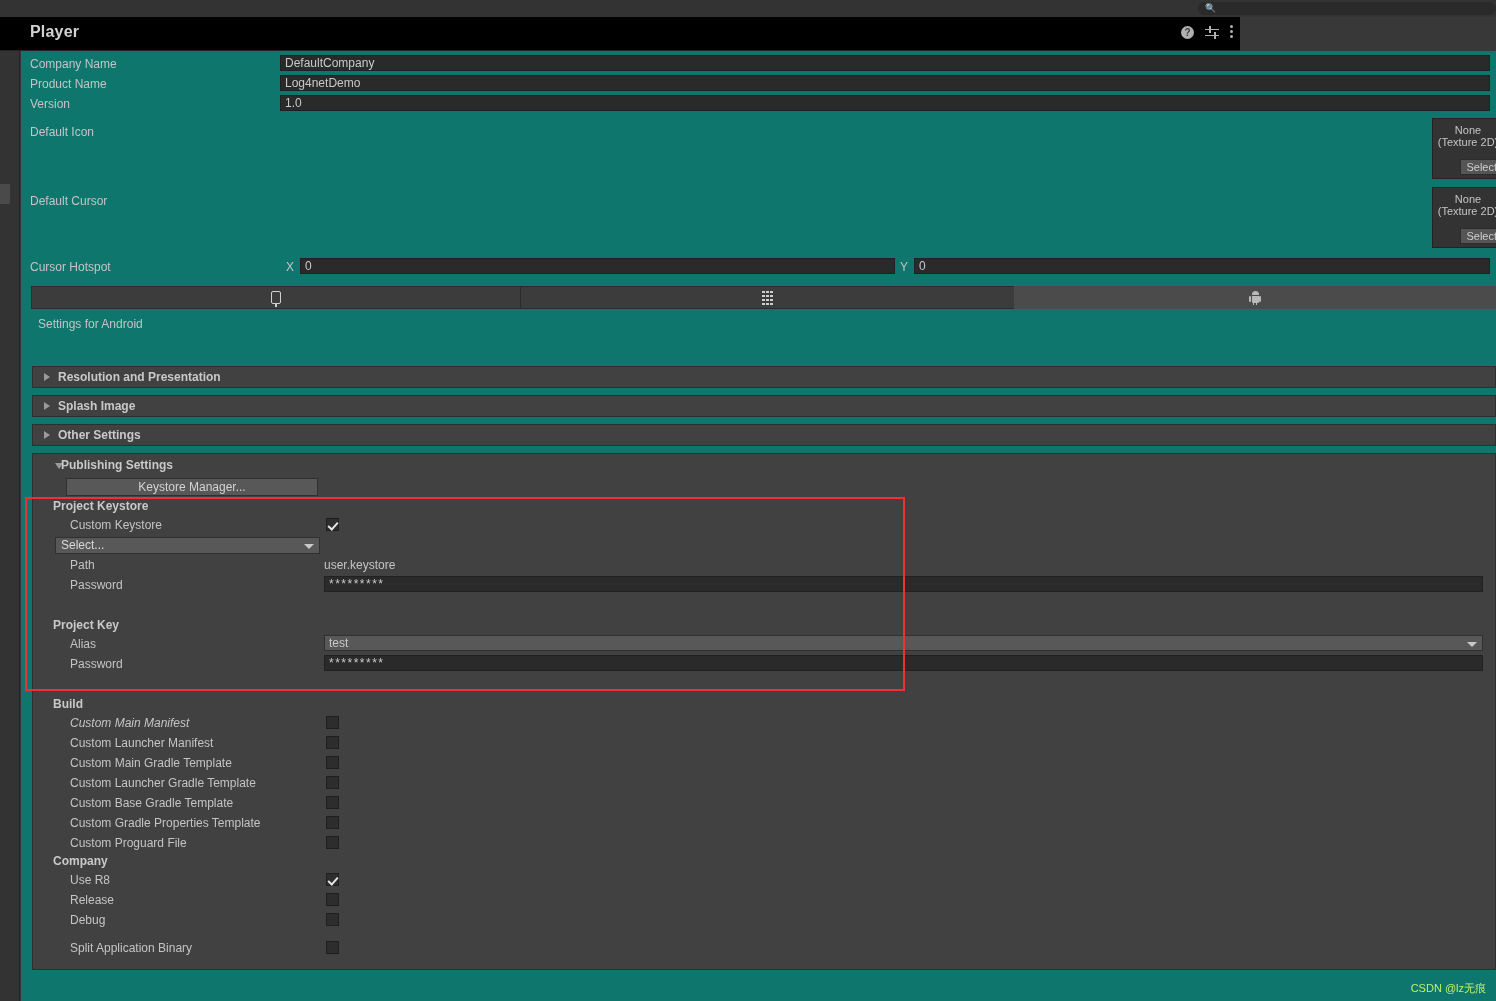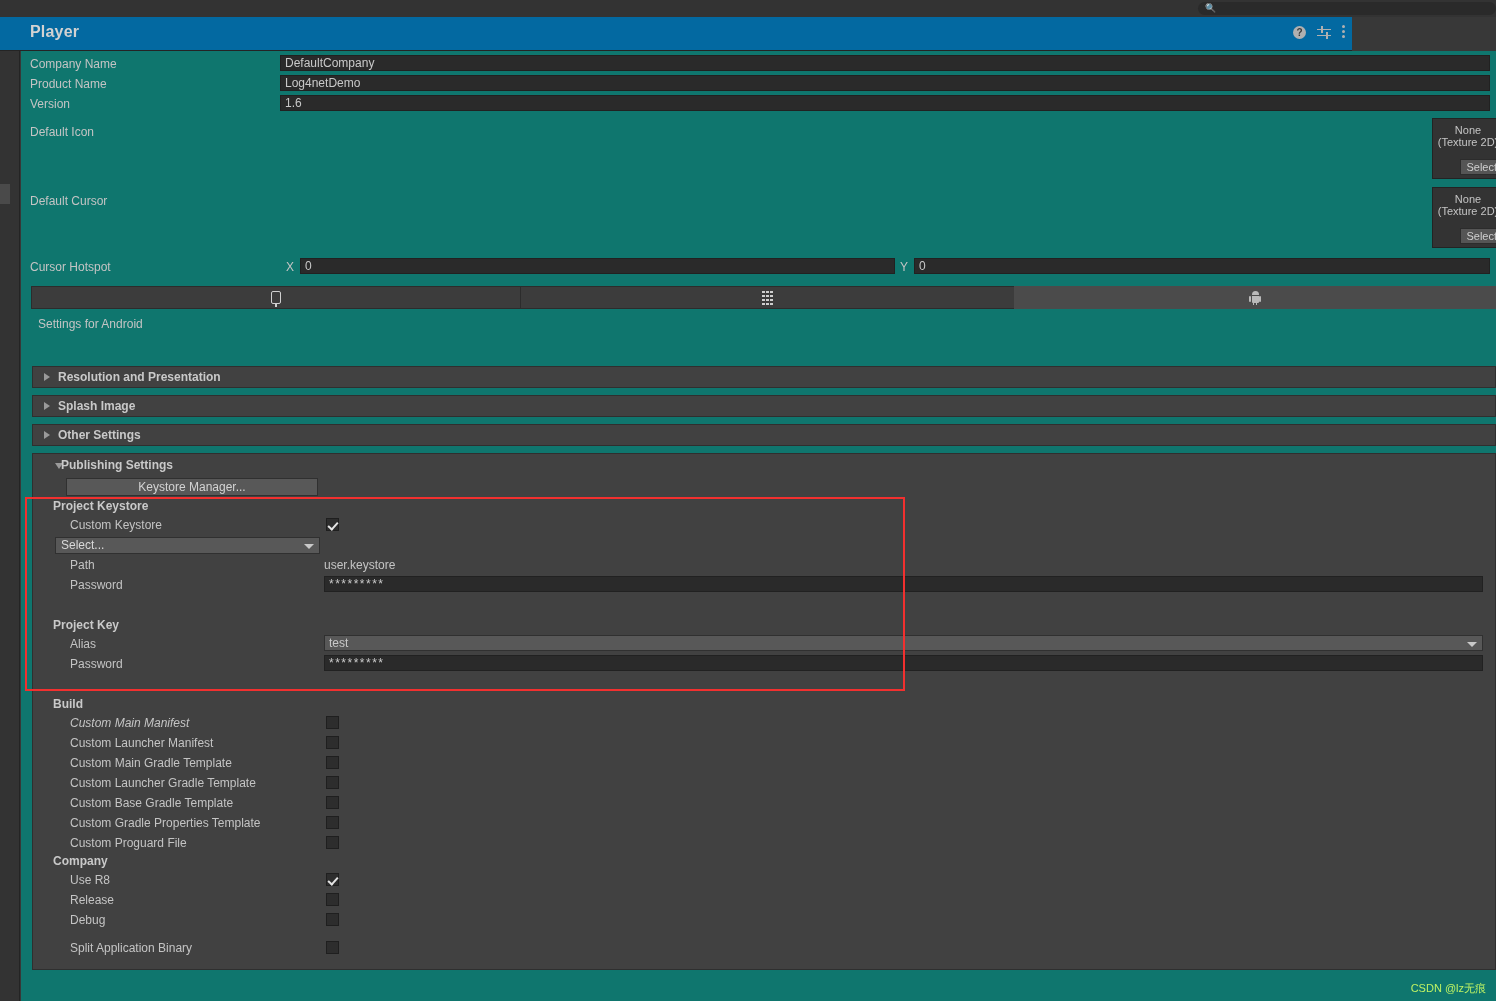--- a/index.html
+++ b/index.html
@@ -20,22 +20,22 @@
   }
   .searchbox {
     position: absolute; left: 1198px; top: 2px; width: 298px; height: 13px;
     background: #2a2a2a; border-radius: 7px;
     display: flex; align-items: center; padding-left: 7px;
   }
   .searchbox .glyph { font-size: 9px; color: #9a9a9a; line-height: 1; }
 
   
   .headerbar {
-    position: absolute; left: 0; top: 17px; width: 1352px; height: 34px;
-    background: #0369a1; border-bottom: 1px solid #242424;
+    position: absolute; left: 0; top: 17px; width: 1240px; height: 34px;
+    background: #000000; border-bottom: 1px solid #242424;
   }
   .header-title {
     position: absolute; left: 30px; top: 6px;
     font-size: 16px; font-weight: bold; color: #d2d2d2;
     letter-spacing: .2px;
   }
   .header-icons {
     position: absolute; right: 6px; top: 8px;
     display: flex; align-items: center; gap: 11px;
   }
@@ -231,21 +231,21 @@
     <div class="row" style="left:9px; top:4px; width:1460px;">
       <span class="lbl" style="position:absolute;left:0;top:0;">Company Name</span>
       <div class="field" style="position:absolute;left:250px;top:0;width:1210px;">DefaultCompany</div>
     </div>
     <div class="row" style="left:9px; top:24px; width:1460px;">
       <span class="lbl" style="position:absolute;left:0;top:0;">Product Name</span>
       <div class="field" style="position:absolute;left:250px;top:0;width:1210px;">Log4netDemo</div>
     </div>
     <div class="row" style="left:9px; top:44px; width:1460px;">
       <span class="lbl" style="position:absolute;left:0;top:0;">Version</span>
-      <div class="field" style="position:absolute;left:250px;top:0;width:1210px;">1.6</div>
+      <div class="field" style="position:absolute;left:250px;top:0;width:1210px;">1.0</div>
     </div>
 
     <span class="lbl" style="position:absolute;left:9px;top:72px;">Default Icon</span>
     <div class="objfield" style="left:1411px; top:67px;">
       <div class="l1">None</div>
       <div class="l2">(Texture 2D)</div>
       <span class="sel">Select</span>
     </div>
 
     <span class="lbl" style="position:absolute;left:9px;top:141px;">Default Cursor</span>

